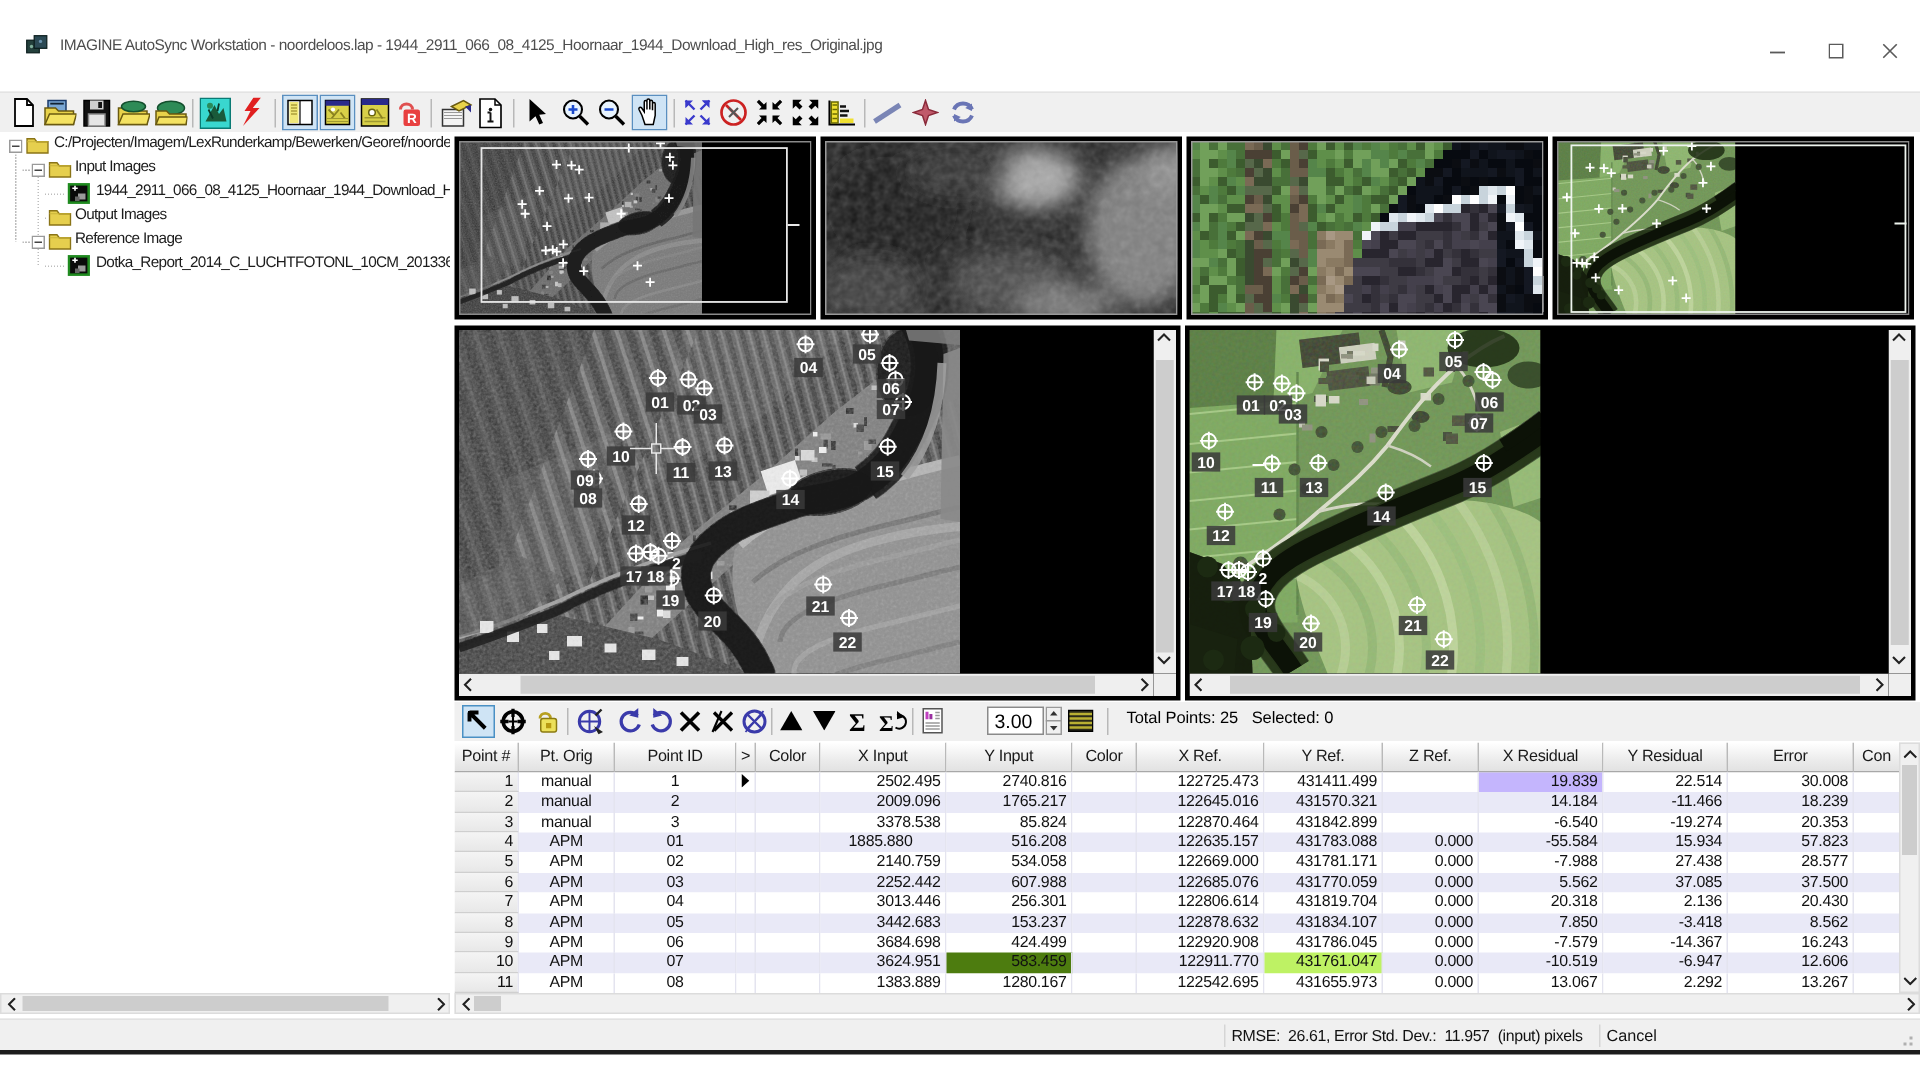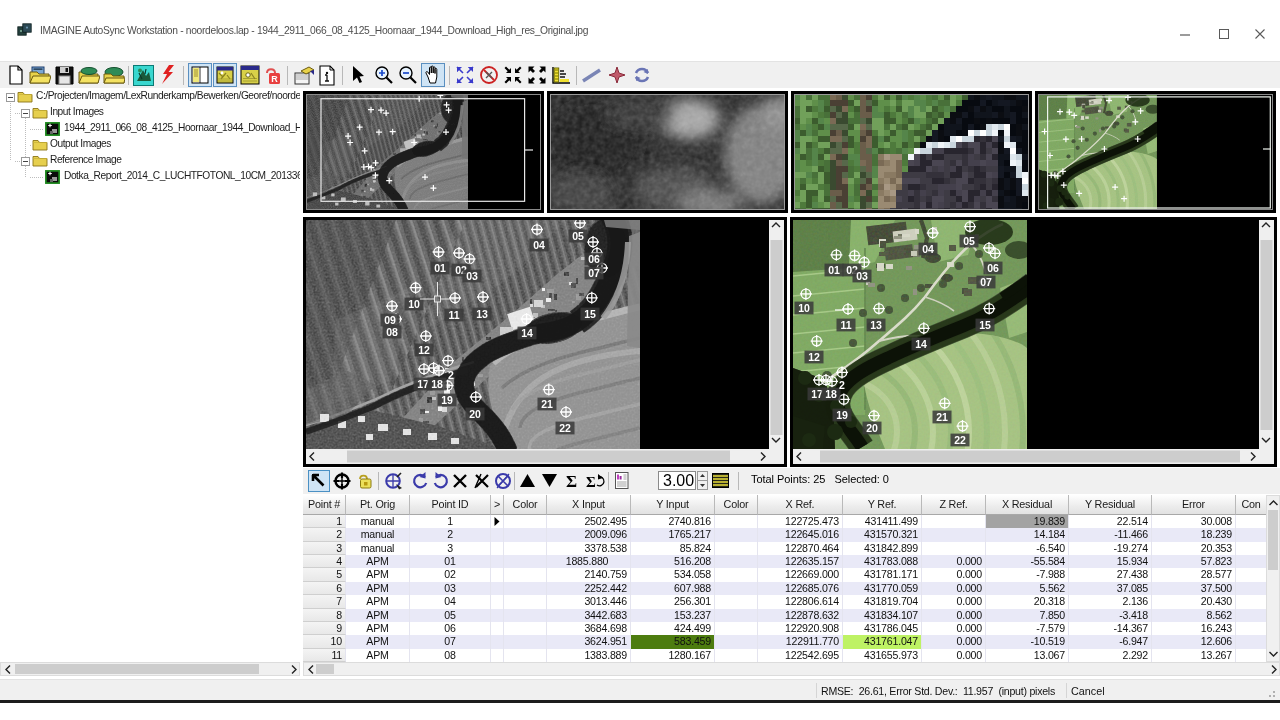--- a/index.html
+++ b/index.html
@@ -2090,21 +2090,21 @@
         <path d="M12 4 A 4.5 4.5 0 1 1 11 12" fill="none" stroke="#000" stroke-width="1.3"></path>
         <path d="M12 1 L12 6.5 L17 5 Z" fill="#000"></path>
       </svg>
 <div class="abs" style="left:305px;top:4px;width:1px;height:18px;background:#b8b8b8"></div>
 <svg class="abs" style="left:311px;top:3px" width="16" height="19" viewBox="0 0 16 19">
         <rect x="1.5" y="1.5" width="12.5" height="16" fill="#ffffff" stroke="#555" stroke-width="1"></rect>
         <rect x="3" y="3.5" width="2" height="5" fill="#c040c0"></rect>
         <rect x="5.6" y="5" width="2" height="3.5" fill="#9a30a0"></rect>
         <path d="M9.5 4 H12.5 M9.5 6 H12.5 M9.5 8 H12.5 M3 11 H12.5 M3 13 H12.5 M3 15 H12.5" stroke="#999" stroke-width="0.9"></path>
       </svg>
-<div class="abs" style="left:355px;top:3px;width:38px;height:19px;background:#fff;border:1px solid #8a8a8a;font-size:16px;line-height:17px;padding-left:4px;color:#000">3.00</div>
+<div class="abs" style="left:355px;top:3px;width:38px;height:19px;background:#fff;border:1px solid #8a8a8a;font-size:13px;line-height:17px;padding-left:4px;color:#000">3.00</div>
 <svg class="abs" style="left:394px;top:3px" width="11" height="19" viewBox="0 0 11 19">
         <rect x="0.5" y="0.5" width="10" height="9" fill="#f0f0f0" stroke="#9a9a9a"></rect>
         <rect x="0.5" y="9.5" width="10" height="9" fill="#f0f0f0" stroke="#9a9a9a"></rect>
         <path d="M3 6 L5.5 3 L8 6 Z" fill="#333"></path>
         <path d="M3 13 L8 13 L5.5 16 Z" fill="#333"></path>
       </svg>
 <svg class="abs" style="left:409px;top:5px" width="17" height="15" viewBox="0 0 17 15">
         <rect x="0.5" y="0.5" width="16" height="14" fill="#2a2a1a" stroke="#000"></rect>
         <path d="M1 3 H16 M1 6 H16 M1 9 H16 M1 12 H16" stroke="#b8b032" stroke-width="1.8"></path>
       </svg>
@@ -2133,21 +2133,21 @@
 <div class="cell" style="left:188px;top:20.00px;width:13px;background:#ffffff;text-align:center"><svg width="6" height="9" style="vertical-align:-1px">
           <path d="M0.5 0 L5.5 4.5 L0.5 9 Z" fill="#000"></path>
         </svg></div>
 <div class="cell num" style="left:201px;top:20.00px;width:43px;background:#ffffff;"></div>
 <div class="cell num" style="left:244px;top:20.00px;width:84px;background:#ffffff;">2502.495</div>
 <div class="cell num" style="left:328px;top:20.00px;width:84px;background:#ffffff;">2740.816</div>
 <div class="cell num" style="left:412px;top:20.00px;width:43px;background:#ffffff;"></div>
 <div class="cell num" style="left:455px;top:20.00px;width:85px;background:#ffffff;">122725.473</div>
 <div class="cell num" style="left:540px;top:20.00px;width:79px;background:#ffffff;">431411.499</div>
 <div class="cell num" style="left:619px;top:20.00px;width:64px;background:#ffffff;"></div>
-<div class="cell num" style="left:683px;top:20.00px;width:83px;background:#a3a3a3;">19.839</div>
+<div class="cell num" style="left:683px;top:20.00px;width:83px;background:#c4b5fd;">19.839</div>
 <div class="cell num" style="left:766px;top:20.00px;width:83px;background:#ffffff;">22.514</div>
 <div class="cell num" style="left:849px;top:20.00px;width:84px;background:#ffffff;">30.008</div>
 <div class="cell num" style="left:933px;top:20.00px;width:31px;background:#ffffff;"></div>
 <div class="cell num rowh" style="left:0px;top:33.36px;width:43px;background:#e9e9f7;">2</div>
 <div class="cell" style="left:43px;top:33.36px;width:64px;background:#e9e9f7;text-align:center">manual</div>
 <div class="cell" style="left:107px;top:33.36px;width:81px;background:#e9e9f7;text-align:center">2</div>
 <div class="cell" style="left:188px;top:33.36px;width:13px;background:#e9e9f7;text-align:center"></div>
 <div class="cell num" style="left:201px;top:33.36px;width:43px;background:#e9e9f7;"></div>
 <div class="cell num" style="left:244px;top:33.36px;width:84px;background:#e9e9f7;">2009.096</div>
 <div class="cell num" style="left:328px;top:33.36px;width:84px;background:#e9e9f7;">1765.217</div>

